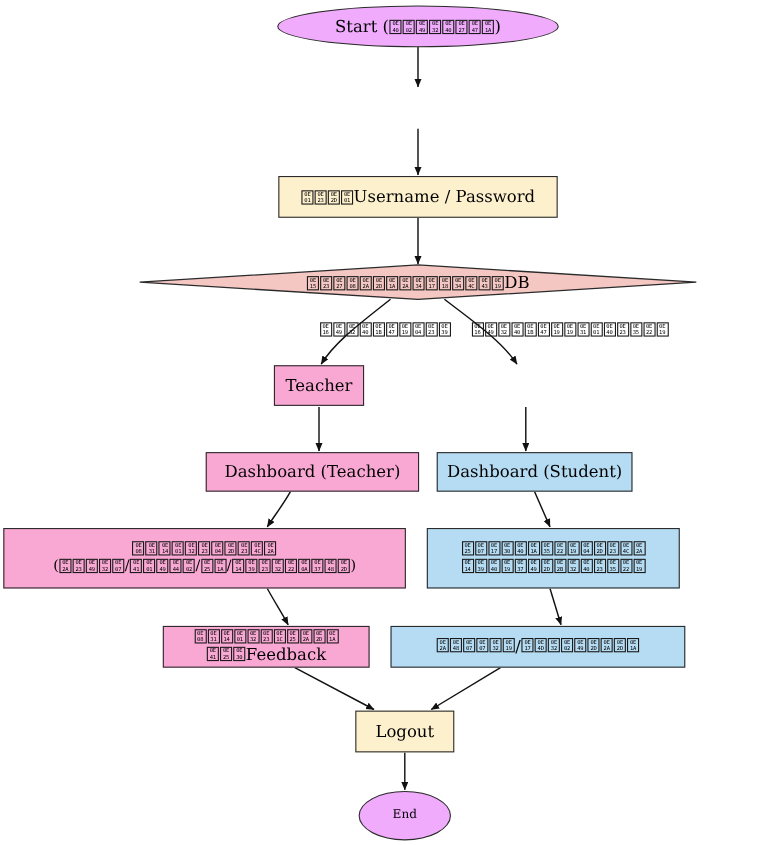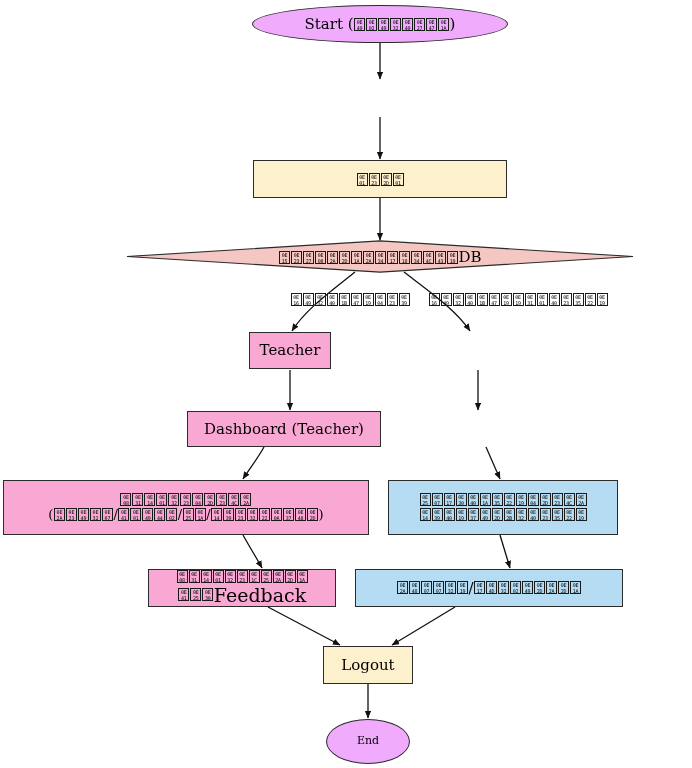--- a/index.html
+++ b/index.html
@@ -76,20 +76,21 @@
         <span class="ascii">)</span>
       </span>
     </span>
   </div>
 
 
   <div class="node nbox c-process" style="left:253px;top:160px;width:254px;height:38px;">
     <span class="lbl" style="font-size:15px;">
       <span class="row">
         <span><span class="tofu"><i class="t">0E</i><i class="b">01</i></span><span class="tofu"><i class="t">0E</i><i class="b">23</i></span><span class="tofu"><i class="t">0E</i><i class="b">2D</i></span><span class="tofu"><i class="t">0E</i><i class="b">01</i></span></span>
+        <span class="ascii"> Username / Password</span>
       </span>
     </span>
   </div>
 
   <div class="diamond-wrap" style="left:126px;top:240px;width:508px;height:33px;">
     <svg class="diamond-svg" width="508" height="33" viewBox="0 0 508 33">
       <polygon points="254,0.8 507,16.5 254,32.2 1,16.5" fill="#f4c7c3" stroke="#2b2b2b" stroke-width="1.2"></polygon>
     </svg>
     <div class="diamond-text">
       <span class="row" style="font-size:15px;">
@@ -112,20 +113,23 @@
 
   <div class="node nbox c-teacher" style="left:249px;top:332px;width:82px;height:37px;">
     <span class="lbl ascii" style="font-size:15px;">Teacher</span>
   </div>
 
 
   <div class="node nbox c-teacher" style="left:187px;top:411px;width:194px;height:36px;">
     <span class="lbl ascii" style="font-size:15px;">Dashboard (Teacher)</span>
   </div>
 
+  <div class="node nbox c-student" style="left:397px;top:411px;width:178px;height:36px;">
+    <span class="lbl ascii" style="font-size:15px;">Dashboard (Student)</span>
+  </div>
 
   <div class="node nbox c-teacher" style="left:3px;top:480px;width:366px;height:55px;">
     <span class="lbl" style="font-size:13px;">
       <span class="row">
           <span><span class="tofu"><i class="t">0E</i><i class="b">08</i></span><span class="tofu"><i class="t">0E</i><i class="b">31</i></span><span class="tofu"><i class="t">0E</i><i class="b">14</i></span><span class="tofu"><i class="t">0E</i><i class="b">01</i></span><span class="tofu"><i class="t">0E</i><i class="b">32</i></span><span class="tofu"><i class="t">0E</i><i class="b">23</i></span><span class="tofu"><i class="t">0E</i><i class="b">04</i></span><span class="tofu"><i class="t">0E</i><i class="b">2D</i></span><span class="tofu"><i class="t">0E</i><i class="b">23</i></span><span class="tofu"><i class="t">0E</i><i class="b">4C</i></span><span class="tofu"><i class="t">0E</i><i class="b">2A</i></span></span>
         </span>
       <span class="row">
         <span class="ascii">(</span>
         <span><span class="tofu"><i class="t">0E</i><i class="b">2A</i></span><span class="tofu"><i class="t">0E</i><i class="b">23</i></span><span class="tofu"><i class="t">0E</i><i class="b">49</i></span><span class="tofu"><i class="t">0E</i><i class="b">32</i></span><span class="tofu"><i class="t">0E</i><i class="b">07</i></span></span>
         <span class="ascii">/</span>
@@ -150,21 +154,21 @@
     </span>
   </div>
 
   <div class="node nbox c-teacher" style="left:148px;top:569px;width:188px;height:38px;">
     <span class="lbl" style="font-size:13px;">
       <span class="row">
           <span><span class="tofu"><i class="t">0E</i><i class="b">08</i></span><span class="tofu"><i class="t">0E</i><i class="b">31</i></span><span class="tofu"><i class="t">0E</i><i class="b">14</i></span><span class="tofu"><i class="t">0E</i><i class="b">01</i></span><span class="tofu"><i class="t">0E</i><i class="b">32</i></span><span class="tofu"><i class="t">0E</i><i class="b">23</i></span><span class="tofu"><i class="t">0E</i><i class="b">1C</i></span><span class="tofu"><i class="t">0E</i><i class="b">25</i></span><span class="tofu"><i class="t">0E</i><i class="b">2A</i></span><span class="tofu"><i class="t">0E</i><i class="b">2D</i></span><span class="tofu"><i class="t">0E</i><i class="b">1A</i></span></span>
         </span>
       <span class="row">
         <span><span class="tofu"><i class="t">0E</i><i class="b">41</i></span><span class="tofu"><i class="t">0E</i><i class="b">25</i></span><span class="tofu"><i class="t">0E</i><i class="b">30</i></span></span>
-        <span class="ascii" style="font-size:19px;"> Feedback</span>
+        <span class="ascii" style="font-size:15px;"> Feedback</span>
       </span>
     </span>
   </div>
 
   <div class="node nbox c-student" style="left:355px;top:569px;width:268px;height:38px;">
     <span class="lbl" style="font-size:13px;">
       <span class="row">
         <span><span class="tofu"><i class="t">0E</i><i class="b">2A</i></span><span class="tofu"><i class="t">0E</i><i class="b">48</i></span><span class="tofu"><i class="t">0E</i><i class="b">07</i></span><span class="tofu"><i class="t">0E</i><i class="b">07</i></span><span class="tofu"><i class="t">0E</i><i class="b">32</i></span><span class="tofu"><i class="t">0E</i><i class="b">19</i></span></span>
         <span class="ascii" style="font-size:15px;"> / </span>
         <span><span class="tofu"><i class="t">0E</i><i class="b">17</i></span><span class="tofu"><i class="t">0E</i><i class="b">4D</i></span><span class="tofu"><i class="t">0E</i><i class="b">32</i></span><span class="tofu"><i class="t">0E</i><i class="b">02</i></span><span class="tofu"><i class="t">0E</i><i class="b">49</i></span><span class="tofu"><i class="t">0E</i><i class="b">2D</i></span><span class="tofu"><i class="t">0E</i><i class="b">2A</i></span><span class="tofu"><i class="t">0E</i><i class="b">2D</i></span><span class="tofu"><i class="t">0E</i><i class="b">1A</i></span></span>

